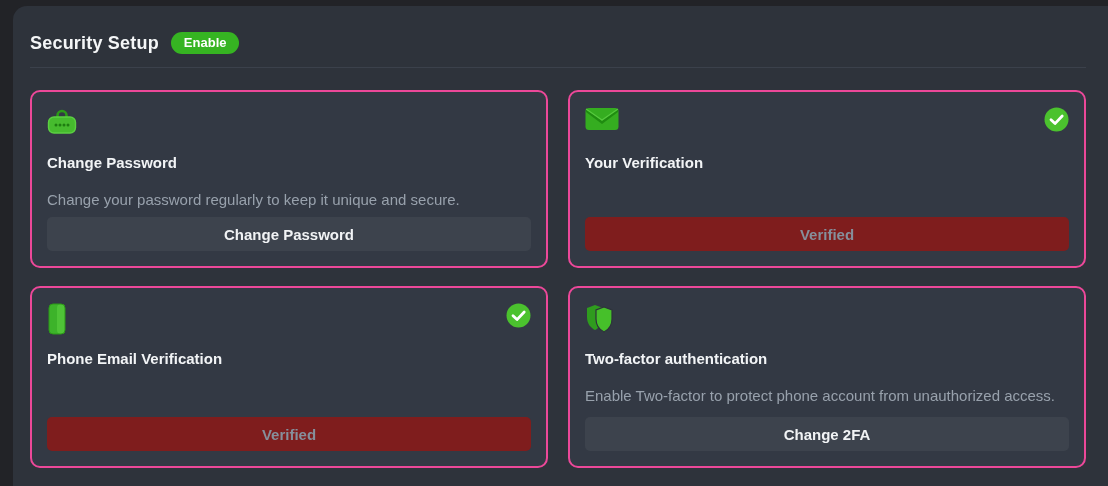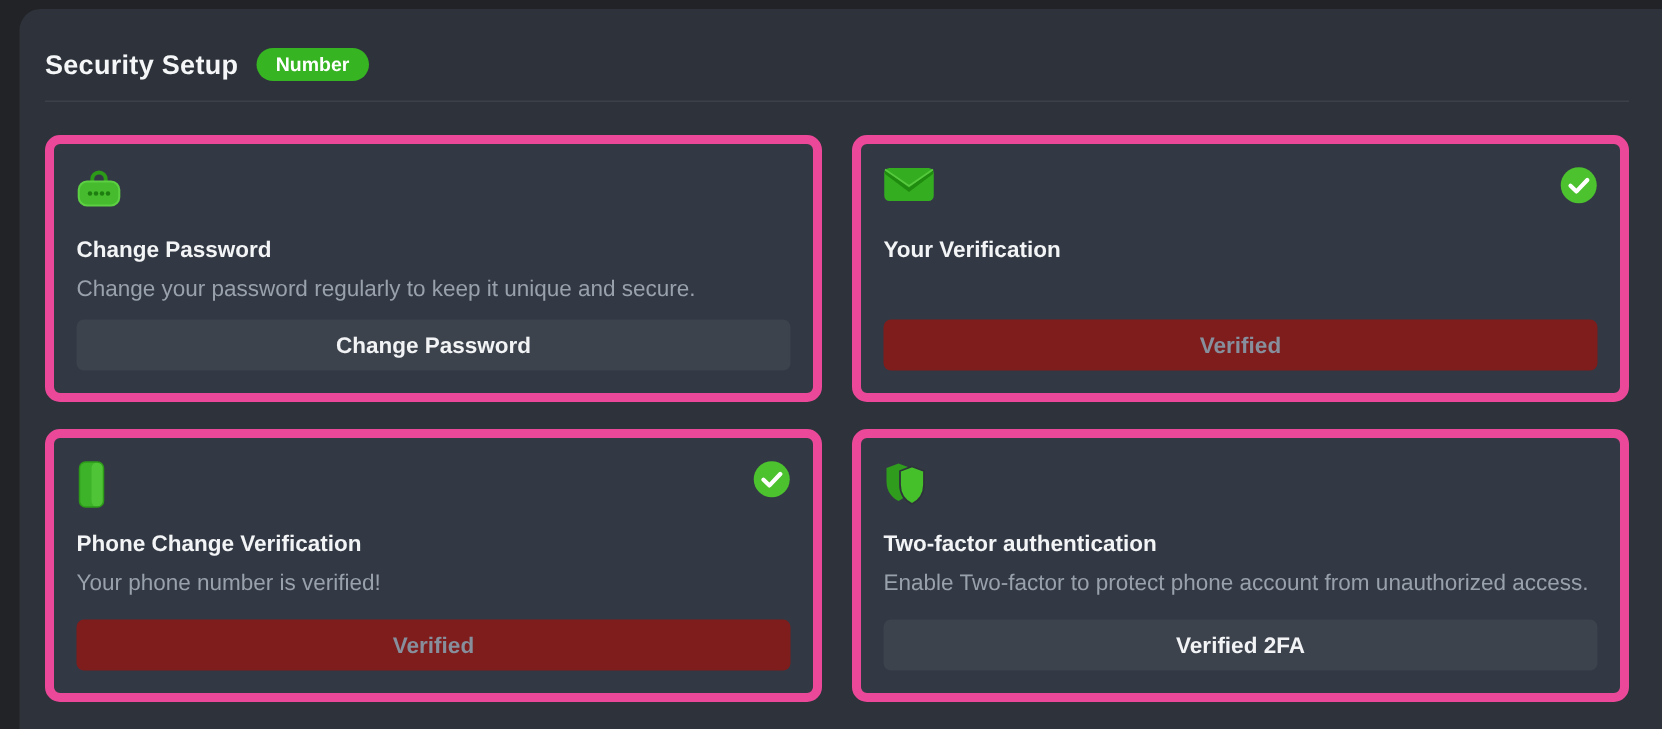--- a/index.html
+++ b/index.html
@@ -50,41 +50,41 @@
   .cards-grid {
     margin-top: 22px;
     display: grid;
     grid-template-columns: 1fr 1fr;
     grid-template-rows: 178px 182px;
     column-gap: 20px;
     row-gap: 18px;
   }
   .card {
     background: #333944;
-    border: 6px solid #ec4899;
+    border: 2px solid #ec4899;
     border-radius: 10px;
     padding: 15px;
     box-sizing: border-box;
     display: flex;
     flex-direction: column;
   }
   .card-top {
     display: flex;
     justify-content: space-between;
     align-items: flex-start;
     min-height: 32px;
   }
   .card-title {
     margin-top: 15px;
     color: #f2f4f6;
     font-size: 15px;
     font-weight: bold;
   }
   .card-desc {
-    margin-top: 9px;
+    margin-top: 20px;
     color: #98a1ac;
     font-size: 15px;
   }
   .card-button {
     margin-top: auto;
     height: 34px;
     width: 100%;
     border: none;
     border-radius: 5px;
     background: #3d434d;
@@ -102,21 +102,21 @@
   .icon-box { display: inline-flex; }
   .check-badge { display: inline-flex; }
 </style>
 </head>
 <body>
 
 <div class="panel">
 
   <div class="header-row">
     <span class="page-title">Security Setup</span>
-    <span class="strength-badge">Number</span>
+    <span class="strength-badge">Enable</span>
   </div>
 
   <div class="divider"></div>
 
   <div class="cards-grid">
 
     <div class="card">
       <div class="card-top">
         <span class="icon-box">
           <svg width="30" height="28" viewBox="0 0 30 28">
@@ -163,33 +163,32 @@
             <rect x="2" y="1" width="16" height="30" rx="4" fill="none" stroke="#2c9a18" stroke-width="1"></rect>
           </svg>
         </span>
         <span class="check-badge">
           <svg width="25" height="25" viewBox="0 0 25 25">
             <circle cx="12.5" cy="12.5" r="12" fill="#4bc22e"></circle>
             <path d="M7 12.8 L11 16.6 L18.2 9" fill="none" stroke="#ffffff" stroke-width="2.8" stroke-linecap="round" stroke-linejoin="round"></path>
           </svg>
         </span>
       </div>
-      <div class="card-title">Phone Change Verification</div>
-      <div class="card-desc">Your phone number is verified!</div>
+      <div class="card-title">Phone Email Verification</div>
       <button class="card-button disabled">Verified</button>
     </div>
 
     <div class="card">
       <div class="card-top">
         <span class="icon-box">
           <svg width="34" height="32" viewBox="0 0 34 32">
             <path d="M10 2 L18 5 V14 C18 21 14 25 10 27 C6 25 2 21 2 14 V5 Z" fill="#2f9c1e"></path>
             <path d="M19 4 L27 7 V16 C27 23 23 27 19 29 C15 27 11 23 11 16 V7 Z" fill="#46c02a" stroke="#2e333b" stroke-width="1.2"></path>
           </svg>
         </span>
       </div>
       <div class="card-title">Two-factor authentication</div>
       <div class="card-desc">Enable Two-factor to protect phone account from unauthorized access.</div>
-      <button class="card-button">Verified 2FA</button>
+      <button class="card-button">Change 2FA</button>
     </div>
 
   </div>
 </div>
 
 </body></html>

